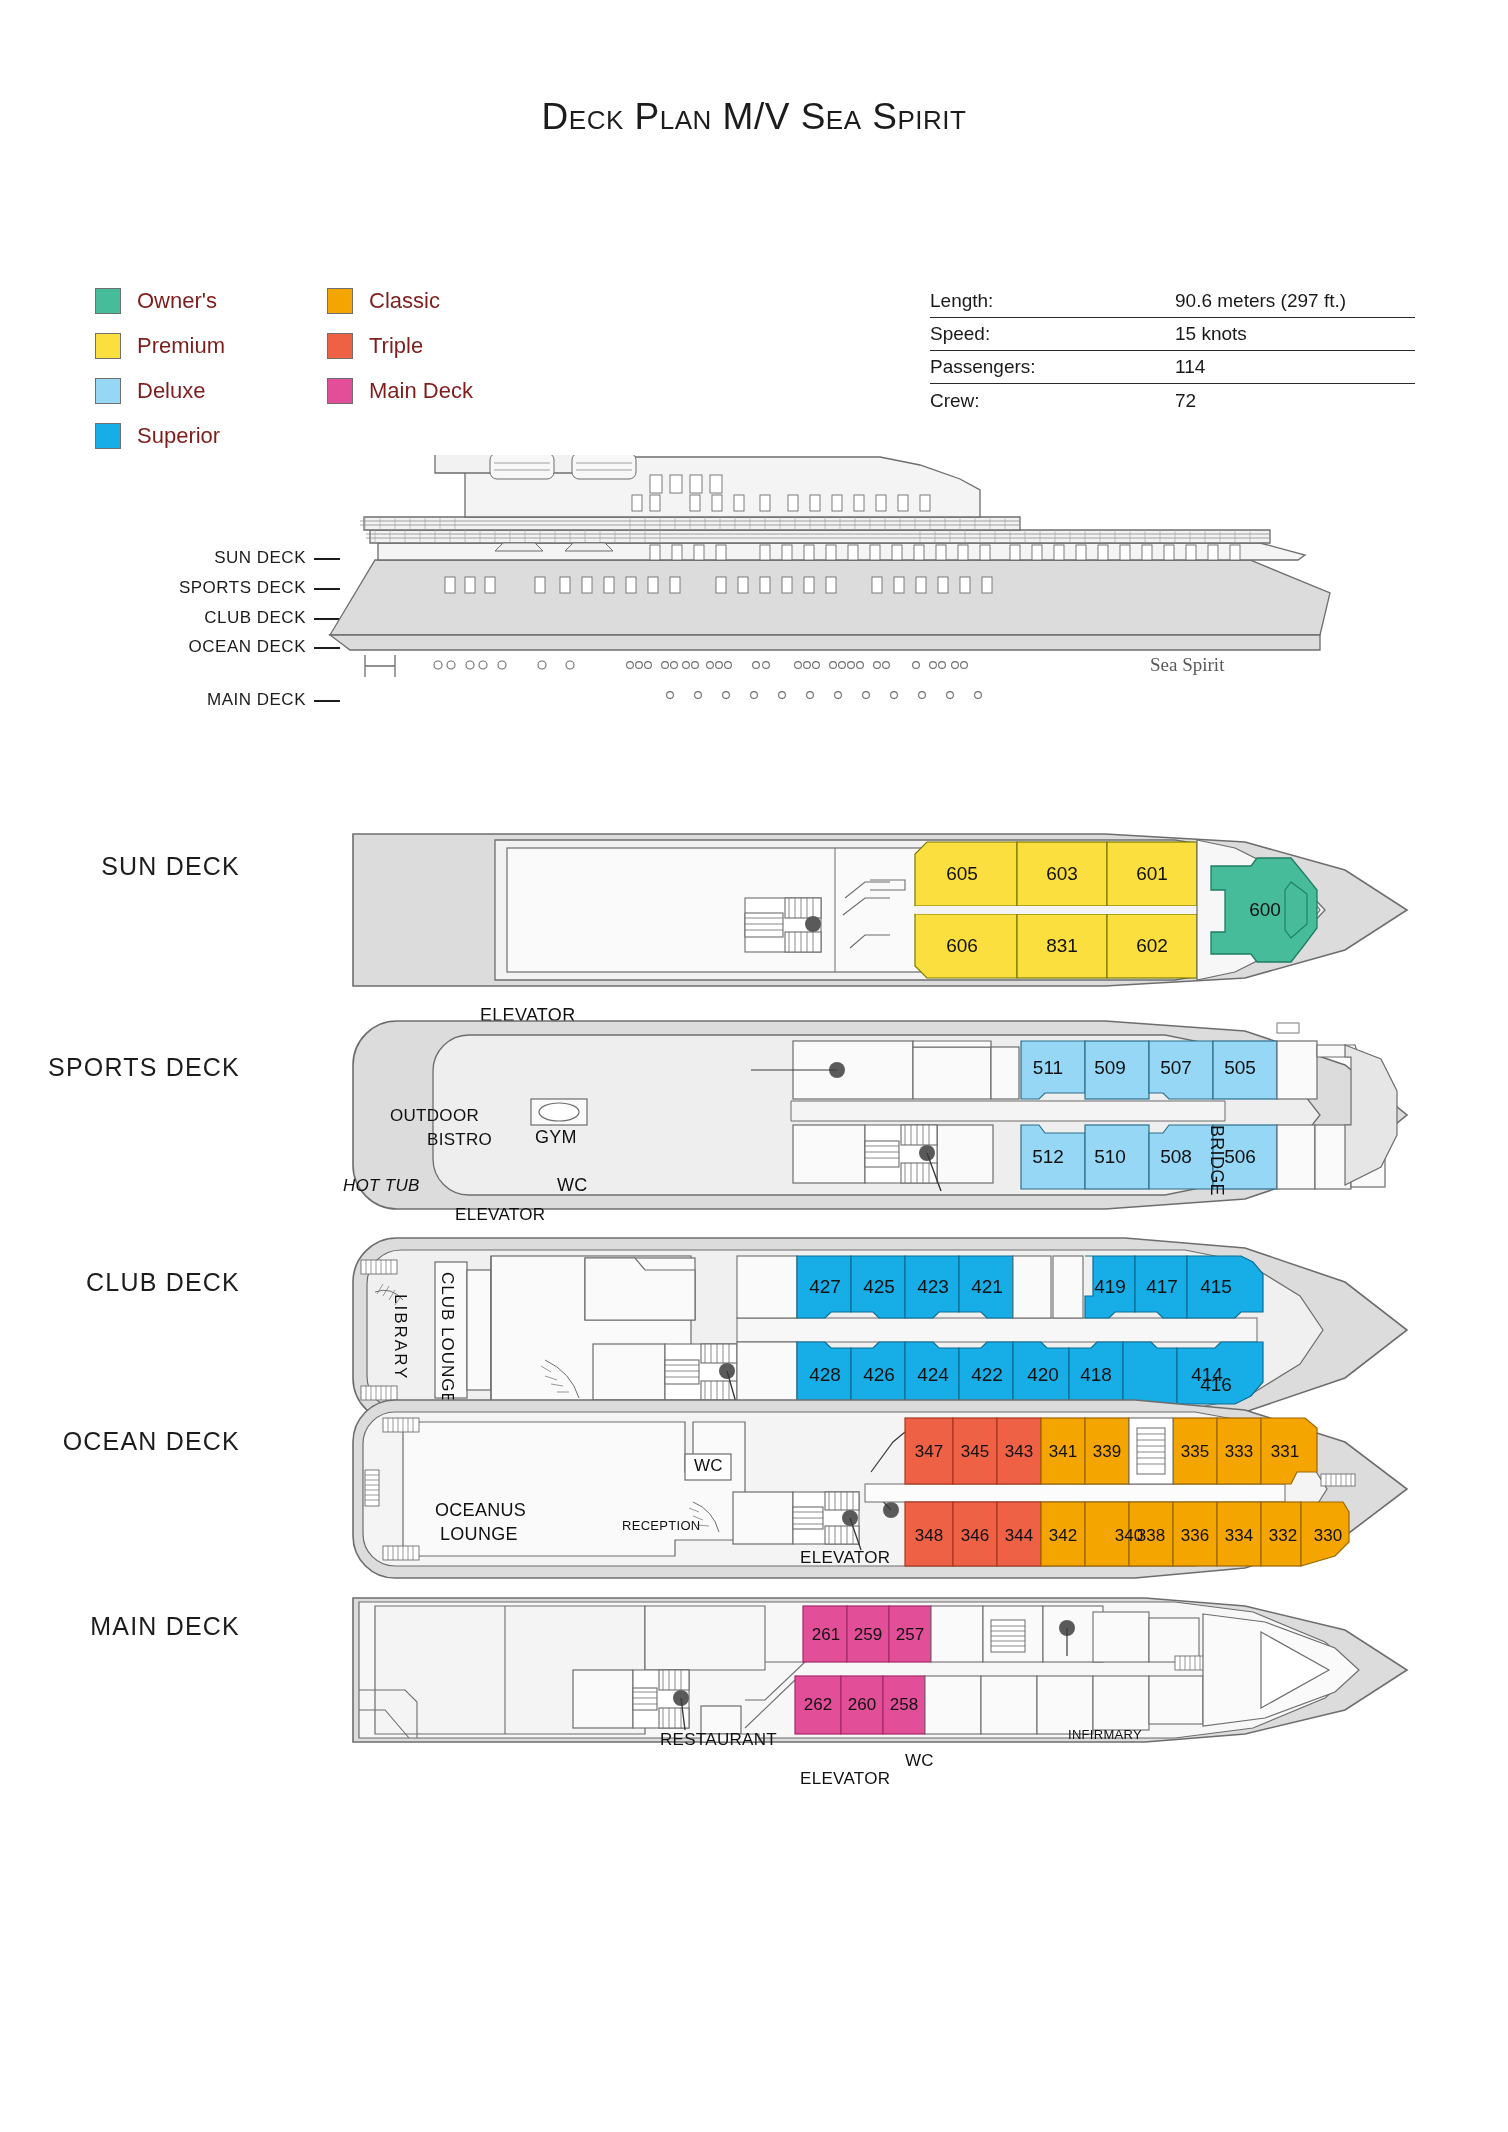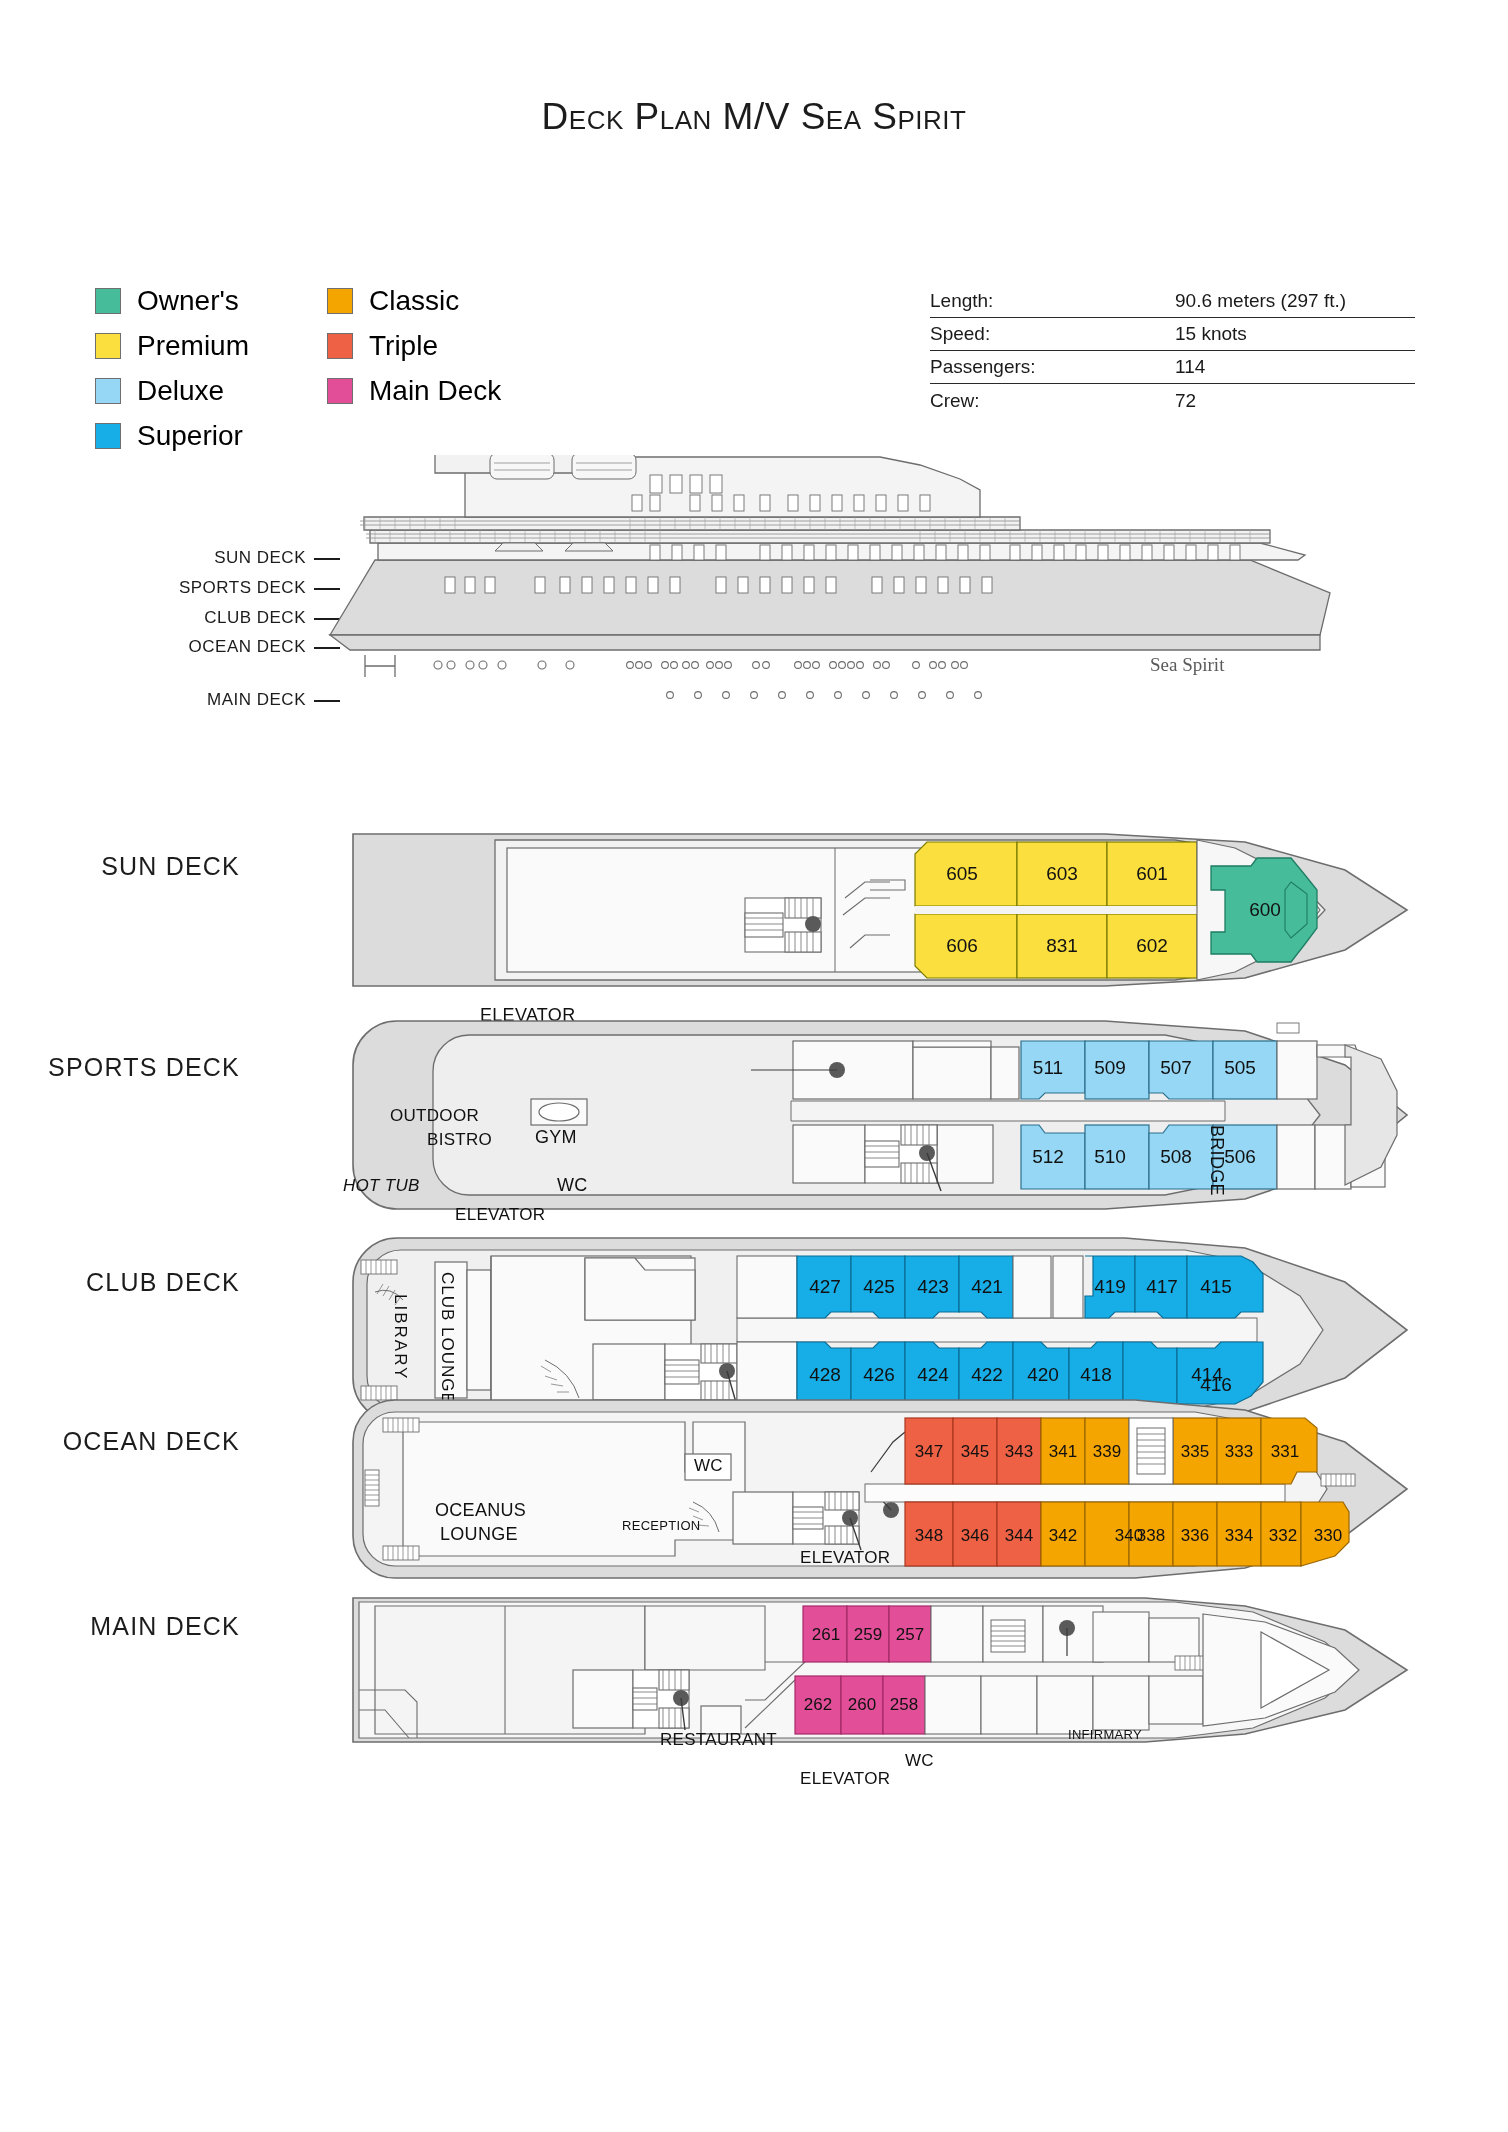--- a/index.html
+++ b/index.html
@@ -26,21 +26,21 @@
 
   
   #legend { position:absolute; left:95px; top:278px; width:470px; }
   .legend-col { position:absolute; top:0; }
   .legend-col.c1 { left:0; }
   .legend-col.c2 { left:232px; }
   .legend-item { display:flex; align-items:center; height:45px; }
   .legend-sw {
     width:26px; height:26px; border:1px solid #6f6f6f; flex:0 0 auto;
   }
-  .legend-lbl { margin-left:16px; font-size:28px; color:#000000; white-space:nowrap; }
+  .legend-lbl { margin-left:16px; font-size:22px; color:#7f1d1d; white-space:nowrap; }
 
   
   #specs { position:absolute; left:930px; top:285px; width:485px; }
   .spec-row { display:flex; border-bottom:1px solid #2a2a2a; height:33px; align-items:center; }
   .spec-row:last-child { border-bottom:none; }
   .spec-k { width:245px; font-size:19px; }
   .spec-v { font-size:19px; }
 
   
   #profile { position:absolute; left:320px; top:455px; width:1100px; height:340px; }

